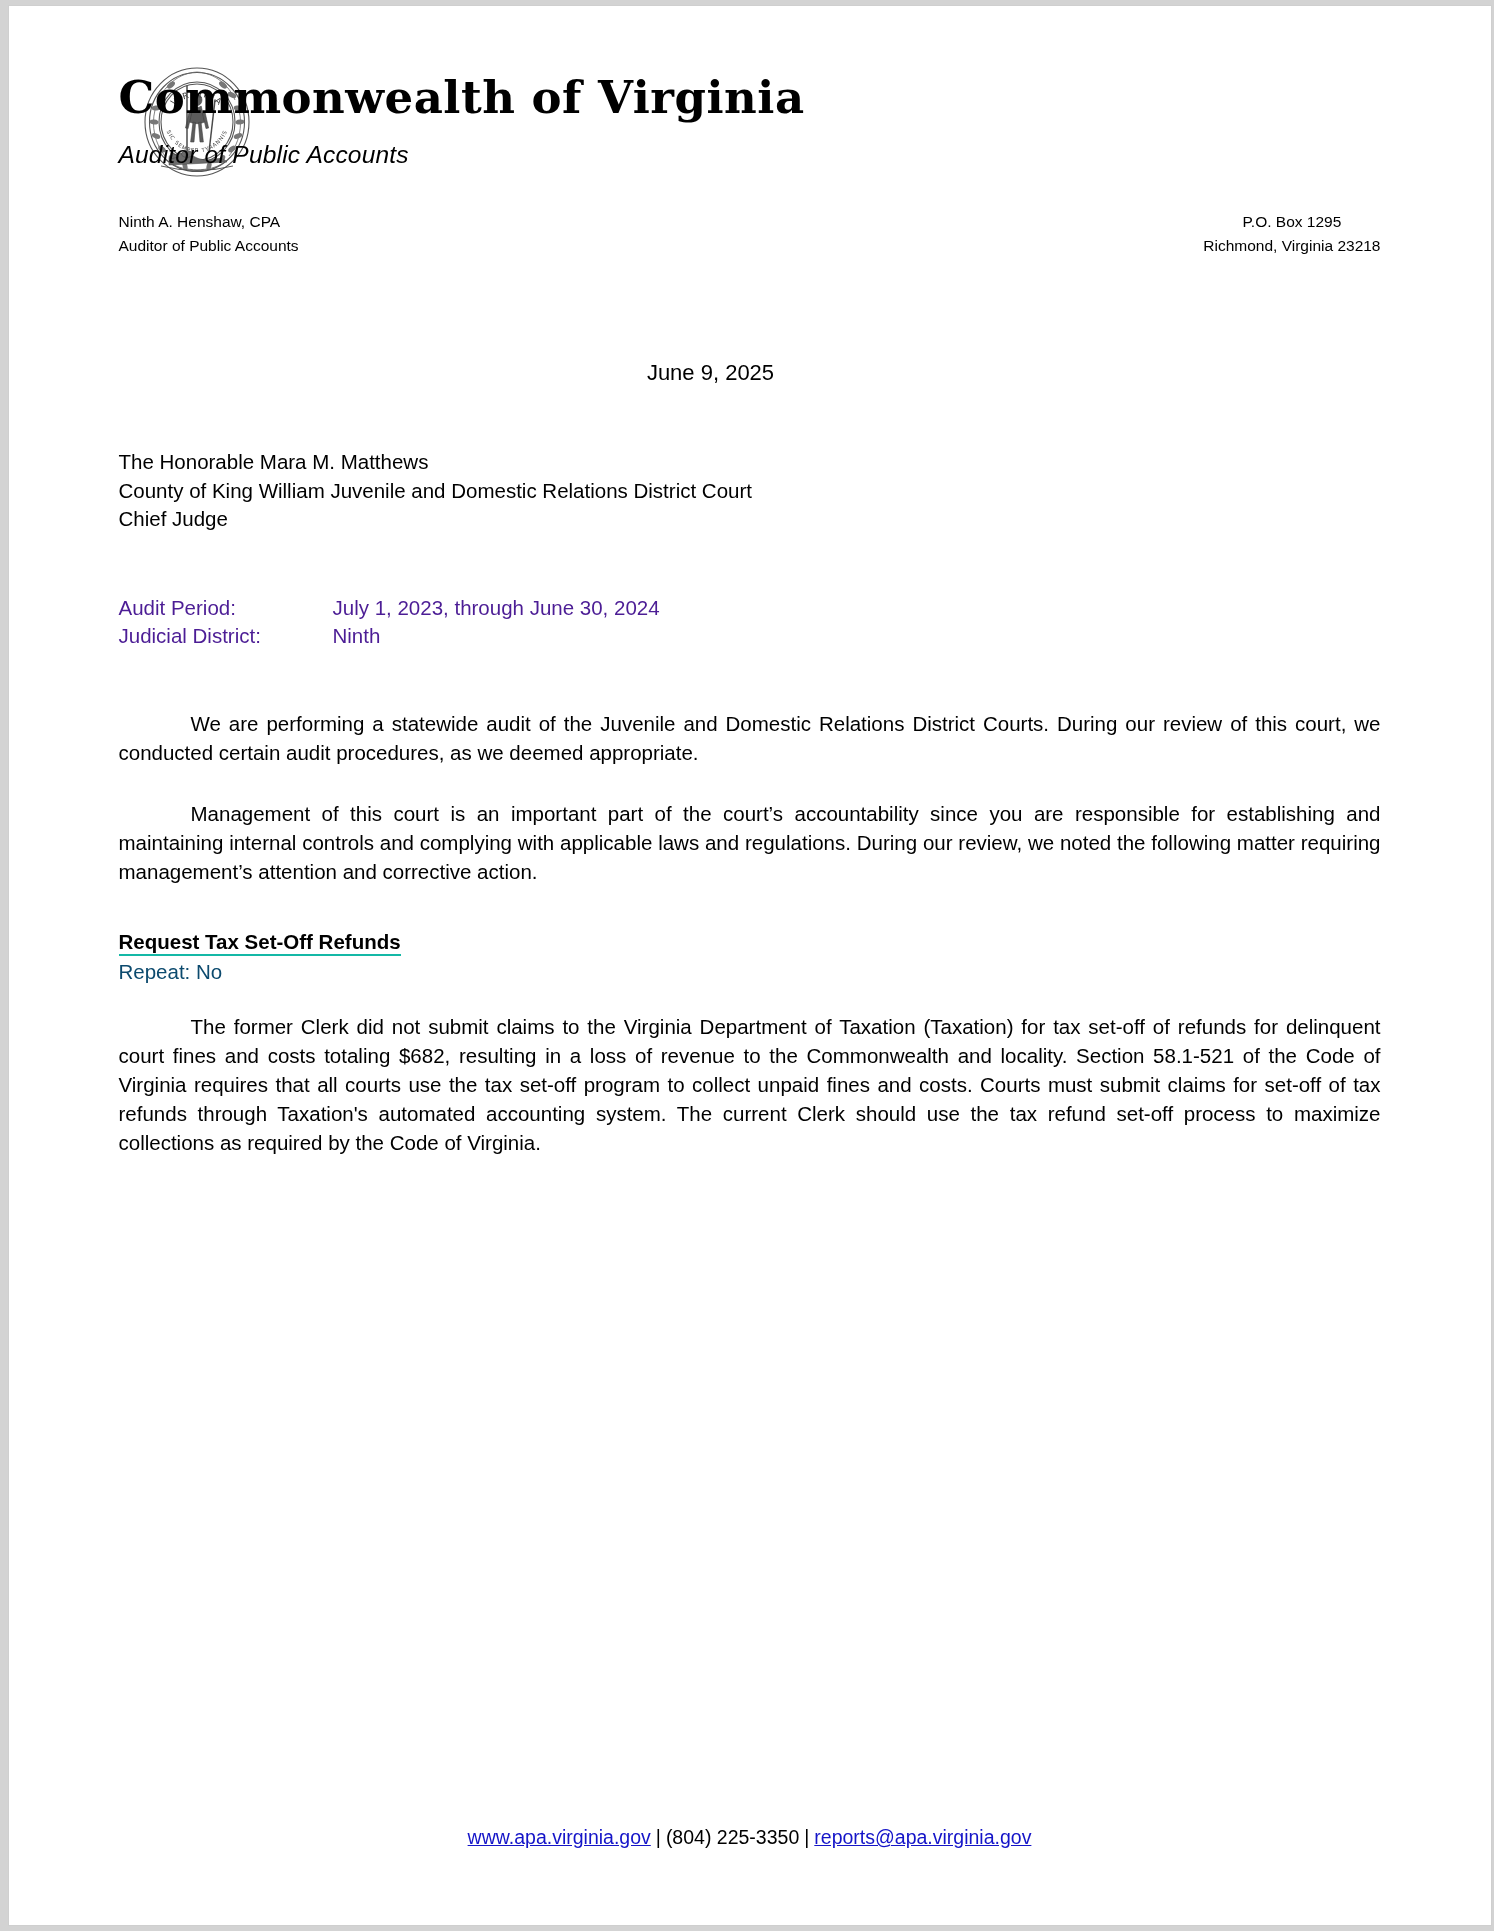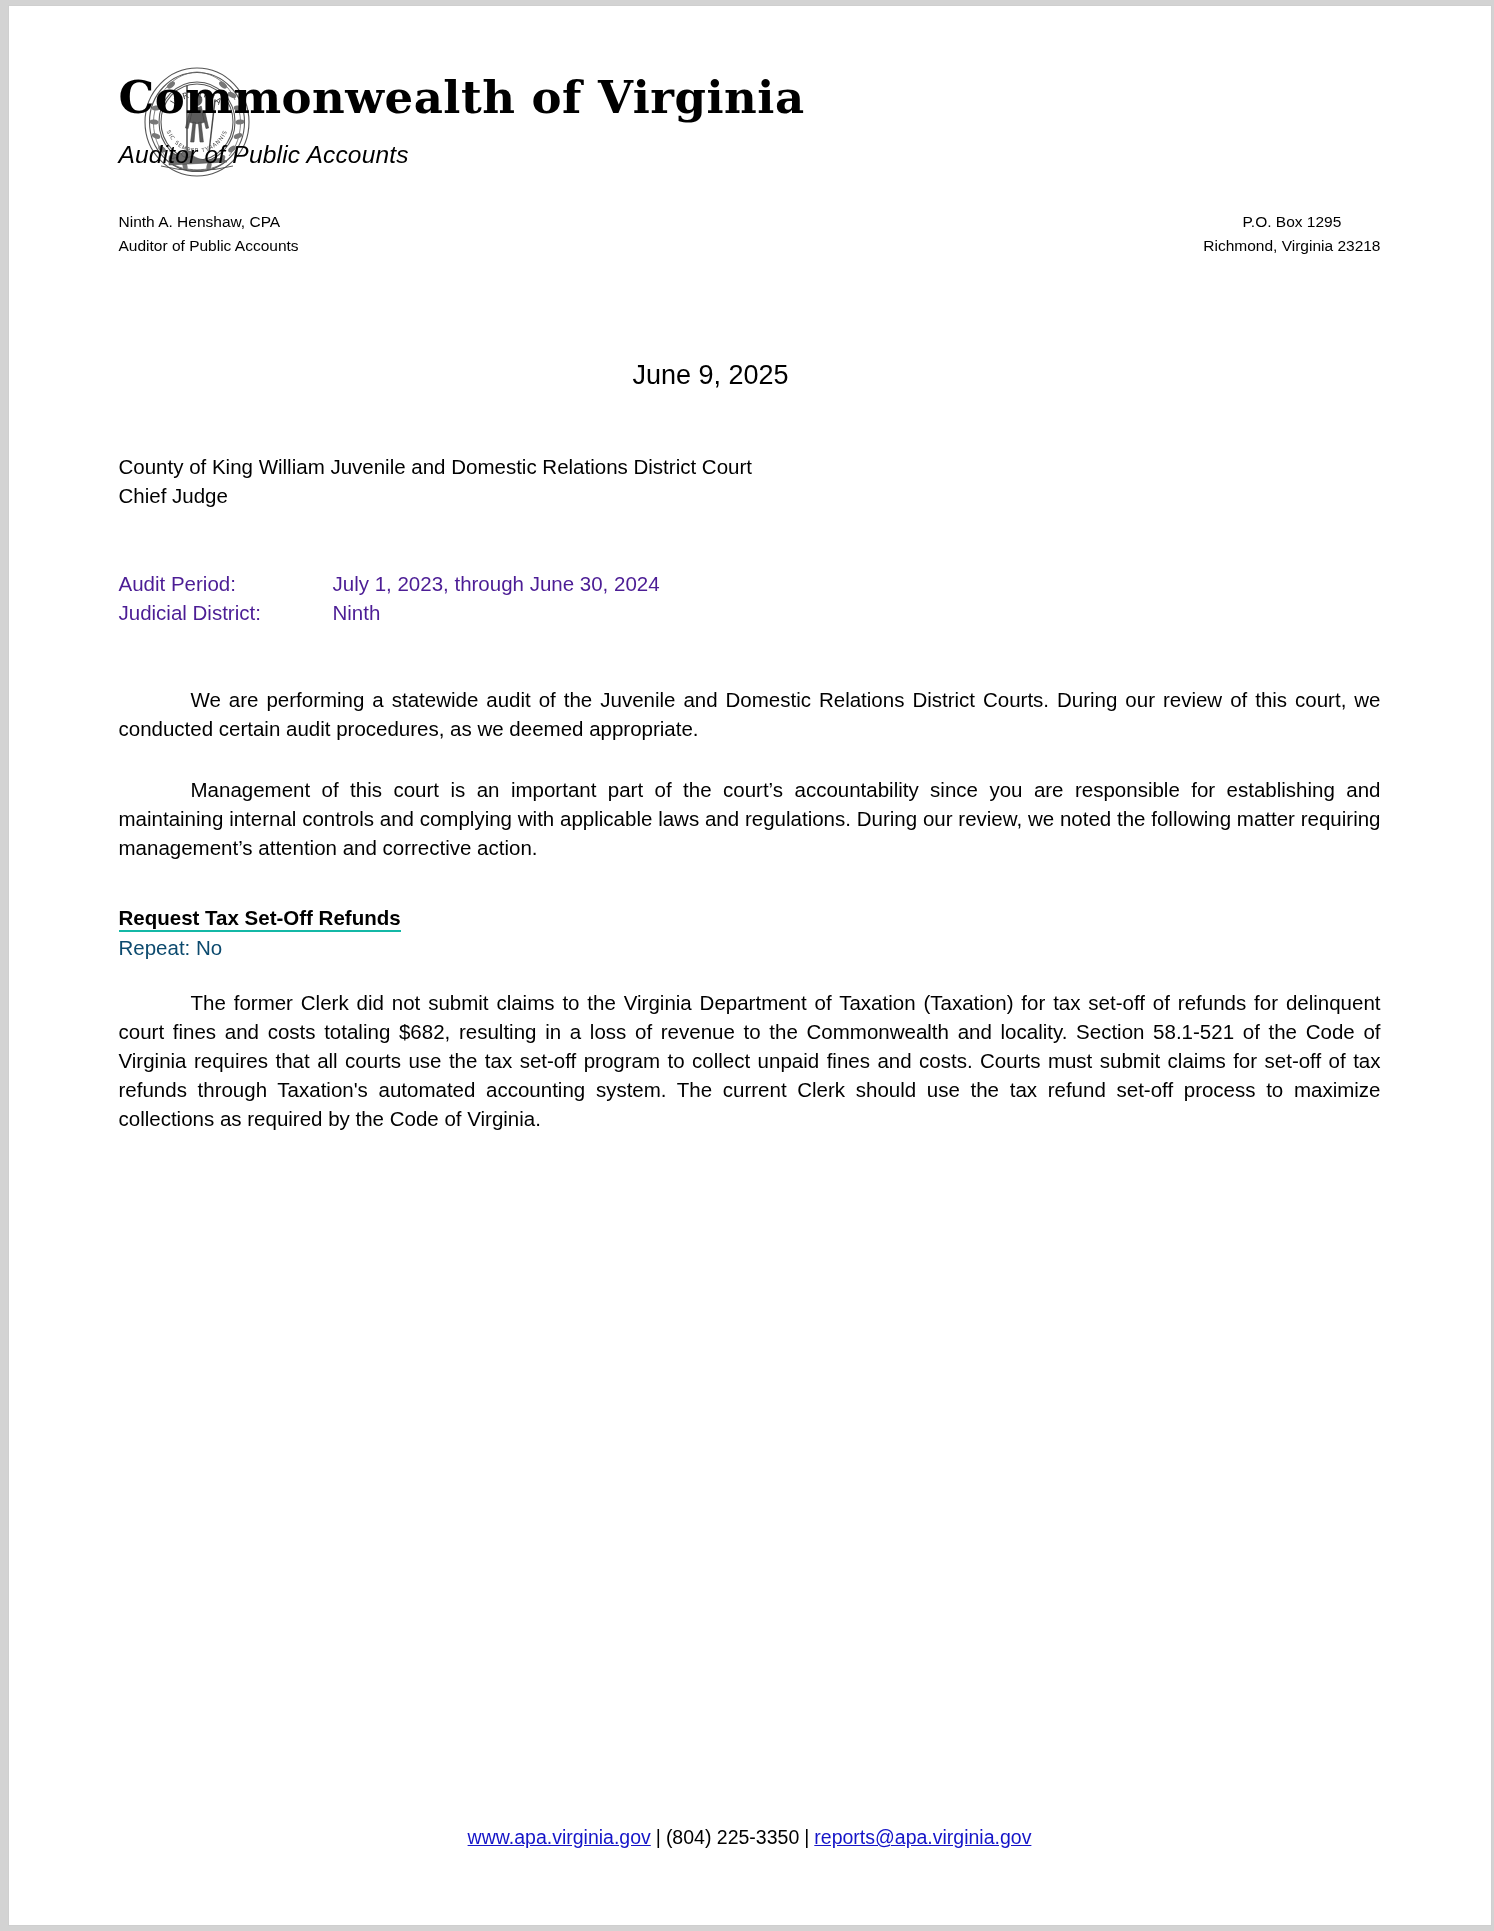--- a/index.html
+++ b/index.html
@@ -91,21 +91,21 @@
     right: 0;
     top: 0;
     text-align: center;
   }
   .contact-row div.line { white-space: nowrap; }
 
   
   .letter-date {
     margin-top: 94px;
     text-align: center;
-    font-size: 27px;
+    font-size: 22px;
     color: #000;
     padding-right: 78px;
   }
   .addressee {
     margin-top: 62px;
     font-size: 20.5px;
     line-height: 28.5px;
     color: #000;
   }
   .addressee .line { white-space: nowrap; }
@@ -252,20 +252,21 @@
       </div>
       <div class="contact-right">
         <div class="line">P.O. Box 1295</div>
         <div class="line">Richmond, Virginia 23218</div>
       </div>
     </div>
 
     <div class="letter-date">June 9, 2025</div>
 
     <div class="addressee">
+      <div class="line">The Honorable Mara M. Matthews</div>
       <div class="line">County of King William Juvenile and Domestic Relations District Court</div>
       <div class="line">Chief Judge</div>
     </div>
 
     <div class="meta">
       <div class="meta-row">
         <div class="meta-label">Audit Period:</div>
         <div class="meta-value">July 1, 2023, through June 30, 2024</div>
       </div>
       <div class="meta-row">

